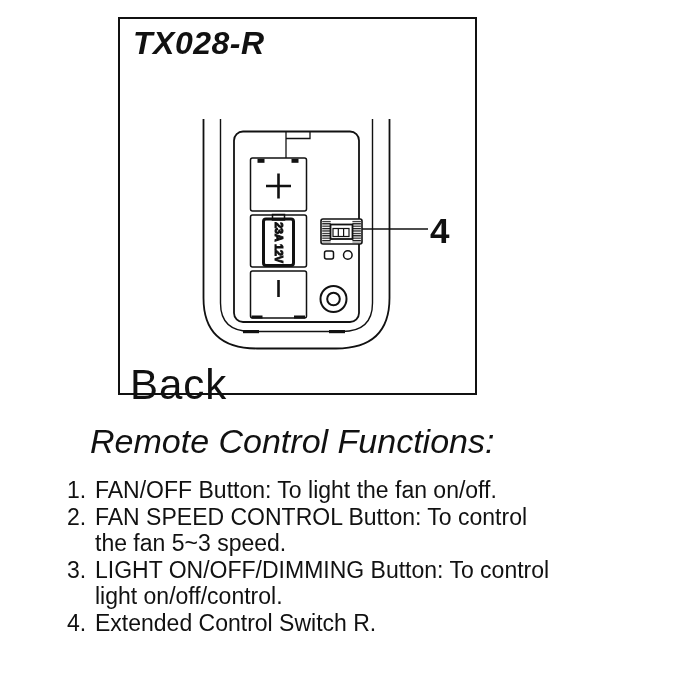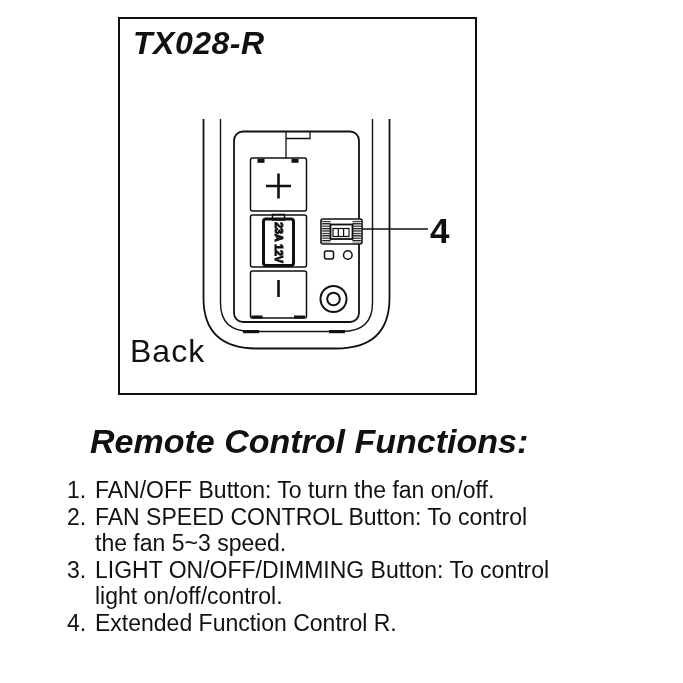--- a/index.html
+++ b/index.html
@@ -32,22 +32,22 @@
     top: 25px;
     font-size: 32px;
     font-weight: bold;
     font-style: italic;
     letter-spacing: 0.5px;
     white-space: nowrap;
   }
   .back-label {
     position: absolute;
     left: 130px;
-    top: 333px;
-    font-size: 32px;
+    top: 361px;
+    font-size: 42px;
     font-weight: normal;
     letter-spacing: 1px;
     white-space: nowrap;
   }
   .diagram-svg {
     position: absolute;
     left: 0;
     top: 0;
     width: 683px;
     height: 683px;
@@ -63,21 +63,21 @@
   .battery-text {
     font-size: 10.5px;
     font-weight: bold;
     letter-spacing: 0px;
   }
   .functions-heading {
     position: absolute;
     left: 90px;
     top: 422px;
     font-size: 34px;
-    font-weight: bold;
+    font-weight: normal;
     font-style: italic;
     white-space: nowrap;
   }
   .function-list {
     position: absolute;
     left: 67px;
     top: 477px;
     width: 560px;
   }
   .fn-item {
@@ -174,31 +174,31 @@
     <text class="callout-num" x="430" y="243">4</text>
   </svg>
 
   <div class="back-label">Back</div>
 
   <div class="functions-heading">Remote Control Functions:</div>
 
   <div class="function-list">
     <div class="fn-item">
       <span class="fn-num">1.</span>
-      <span class="fn-text">FAN/OFF Button: To turn the fan on/off.</span>
+      <span class="fn-text">FAN/OFF Button: To light the fan on/off.</span>
     </div>
     <div class="fn-item">
       <span class="fn-num">2.</span>
       <span class="fn-text">FAN SPEED CONTROL Button: To control
 the fan 5~3 speed.</span>
     </div>
     <div class="fn-item">
       <span class="fn-num">3.</span>
       <span class="fn-text">LIGHT ON/OFF/DIMMING Button: To control
 light on/off/control.</span>
     </div>
     <div class="fn-item">
       <span class="fn-num">4.</span>
-      <span class="fn-text">Extended Function Control R.</span>
+      <span class="fn-text">Extended Control Switch R.</span>
     </div>
   </div>
 
 </div>
 
 </body></html>

